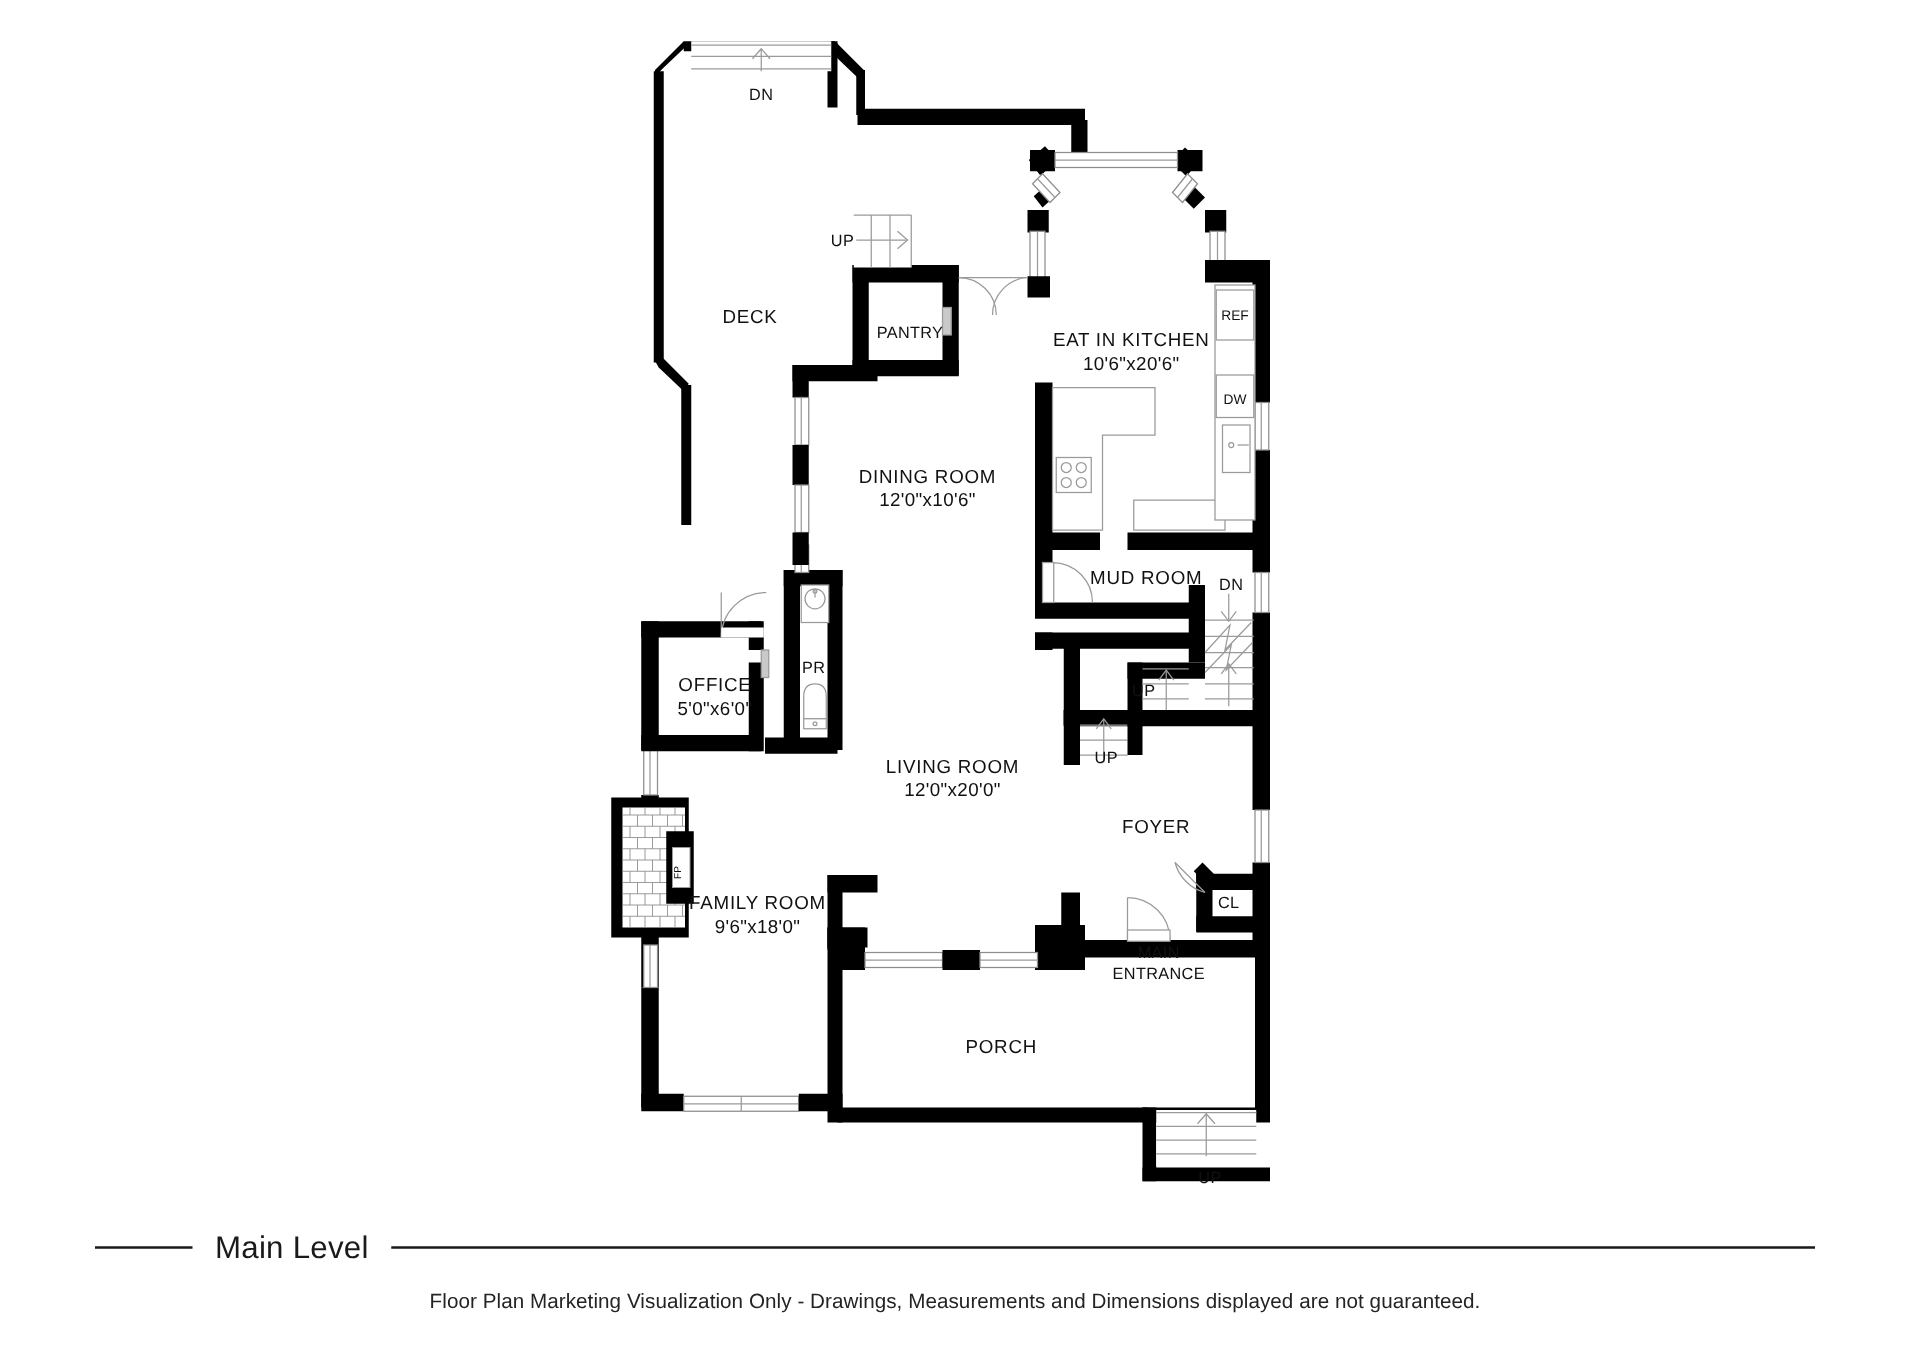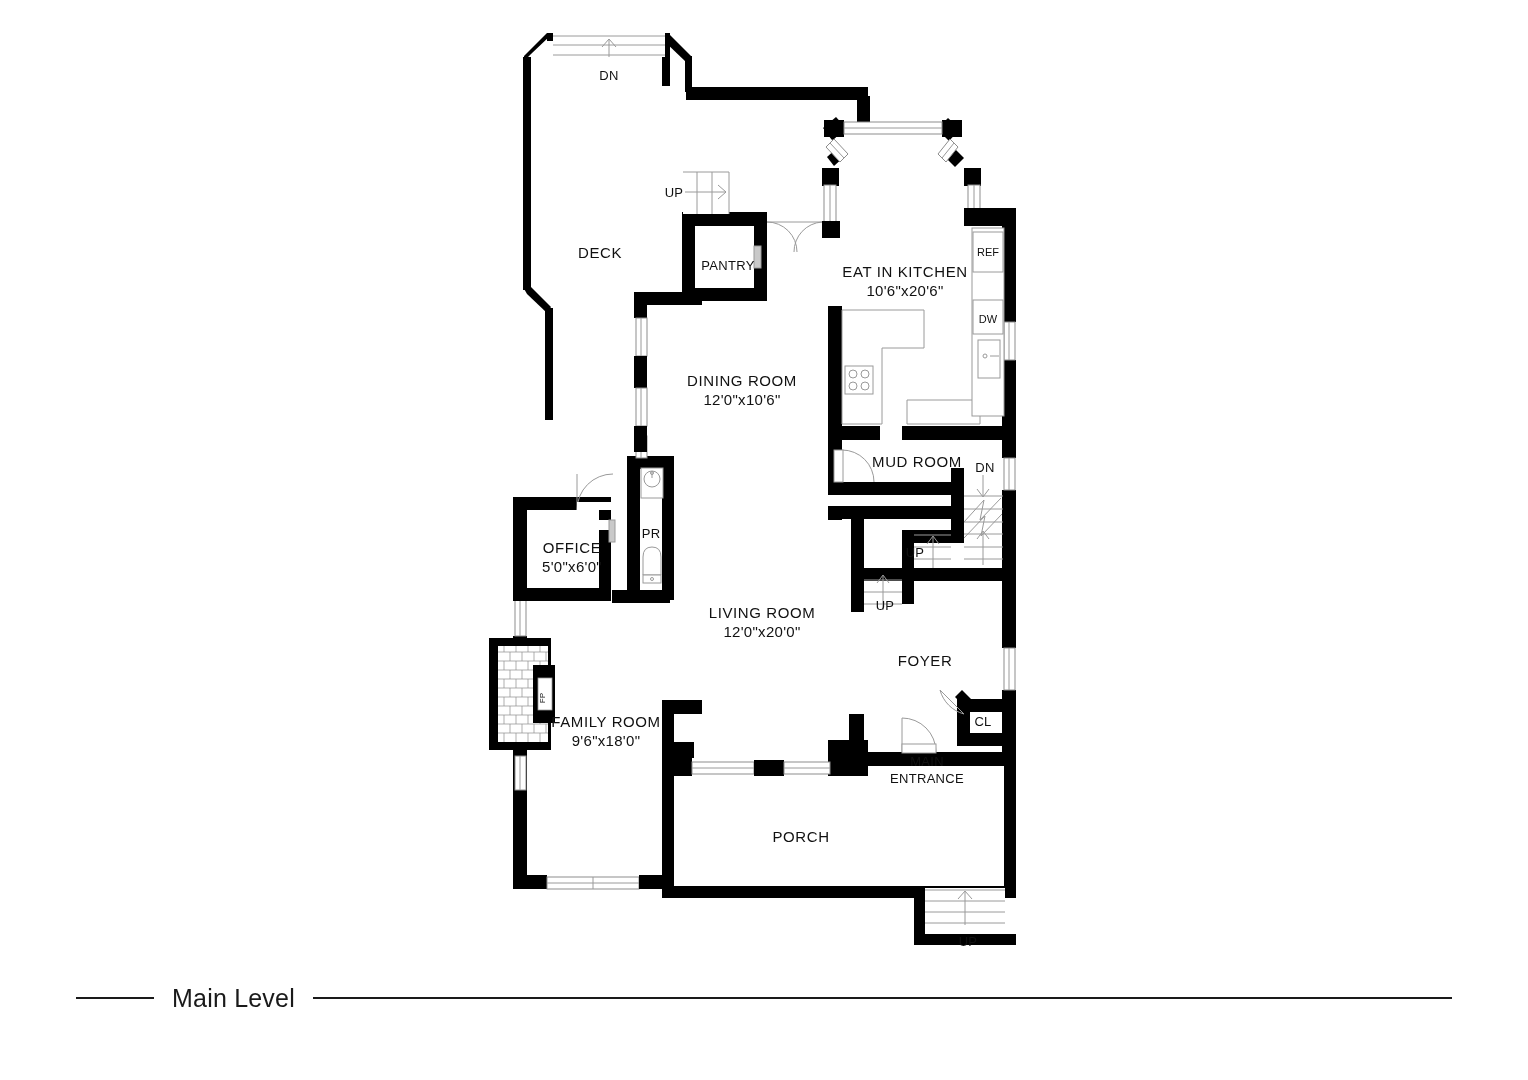--- a/index.html
+++ b/index.html
@@ -514,13 +514,14 @@
 
 </svg>
 </div>
 
 <div id="footer-block">
   <div id="level-row">
     <div class="rule-short"></div>
     <div id="level-title">Main Level</div>
     <div class="rule-long"></div>
   </div>
+  <div id="disclaimer">Floor Plan Marketing Visualization Only - Drawings, Measurements and Dimensions displayed are not guaranteed.</div>
 </div>
 
 </body></html>

